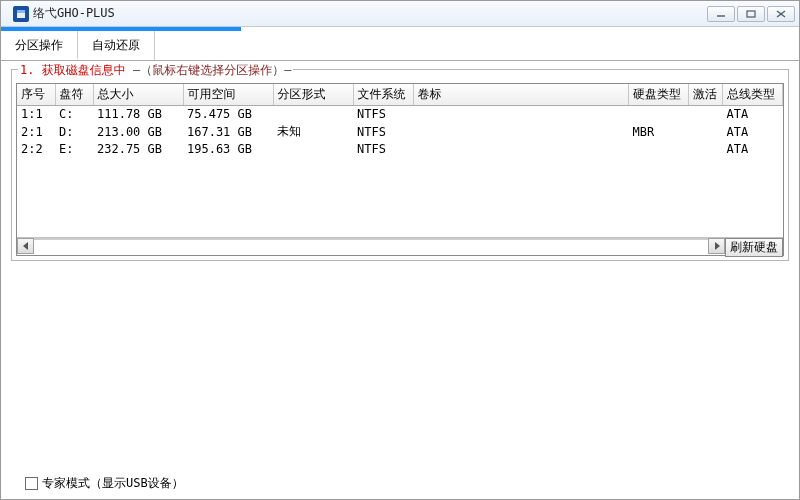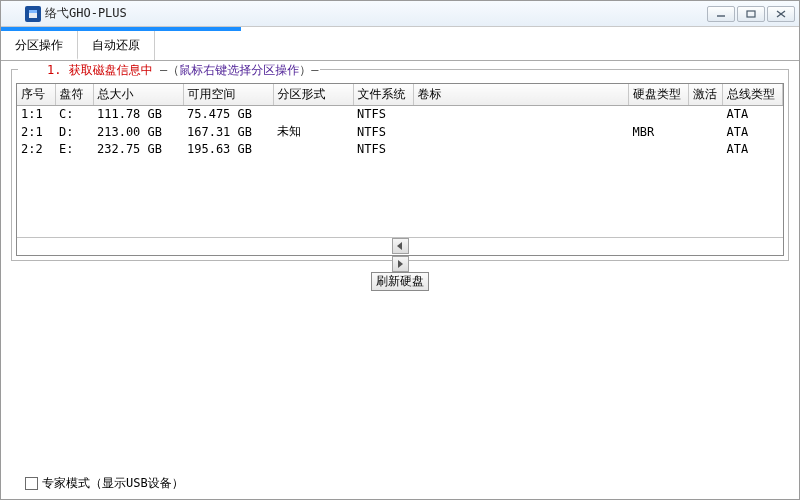--- a/index.html
+++ b/index.html
@@ -5,21 +5,21 @@
   * { box-sizing: border-box; }
   html, body { margin:0; padding:0; font-family: "SimSun", "宋体", monospace; font-size:12px; }
   body { background:#fff; width:800px; height:500px; overflow:hidden; border:1px solid #9a9a9a; }
 
   
   .titlebar {
     height:26px;
     background:linear-gradient(#f7fbff,#e8f0f8);
     border-bottom:1px solid #c9c9c9;
     display:flex; align-items:center; justify-content:space-between;
-    padding:0 4px 0 24px;
+    padding:0 4px 0 12px;
   }
   .titlebar-left { display:flex; align-items:center; gap:4px; }
   .app-icon {
     width:16px; height:16px; background:#1a4f9c; border-radius:2px;
     display:flex; align-items:center; justify-content:center;
   }
   .app-icon svg { display:block; }
   .title-text { color:#222; }
   .win-controls { display:flex; gap:2px; }
   .win-btn {
@@ -61,22 +61,22 @@
   .legend {
     font-size:12px;
     position:relative;
     top:-14px;
     left:2px;
     background:#fff;
     display:inline-block;
     padding:0 2px;
   }
   .legend .dash { color:#444; }
-  .legend .t1 { color:#d00000;margin-left:27px; }
-  .legend .t2 { color:#4c1d95; }
+  .legend .t1 { color:#d00000; }
+  .legend .t2 { color:#7f1d1d; }
 
   
   .table-wrap {
     border:1px solid #8a8a8a;
     margin-top:-10px;
     background:#fff;
     position:relative;
   }
   table { width:100%; border-collapse:collapse; table-layout:fixed; font-family:"SimSun",monospace; font-size:12px; }
   thead th {
@@ -91,24 +91,23 @@
     margin-left:6px;
   }
   tbody td {
     padding:1px 4px;
     white-space:nowrap;
     overflow:hidden;
   }
   tbody tr { height:16px; }
 
   .hscroll-row {
-    display:flex; align-items:center;
+    display:flex; align-items:flex-start;
     border-top:1px solid #c2c2c2;
     height:18px;
-    flex-direction:column;
   }
   .hscroll-arrow {
     width:17px; border:1px solid #a0a0a0;
     background:linear-gradient(#f6f6f6,#ddd);
     display:flex; align-items:center; justify-content:center;
   }
   .hscroll-track { flex:1; background:#f0f0f0; border-top:1px solid #ccc; border-bottom:1px solid #ccc; }
   .refresh-btn {
     width:58px; border:1px solid #8a8a8a;
     background:linear-gradient(#fafafa,#e6e6e6);

